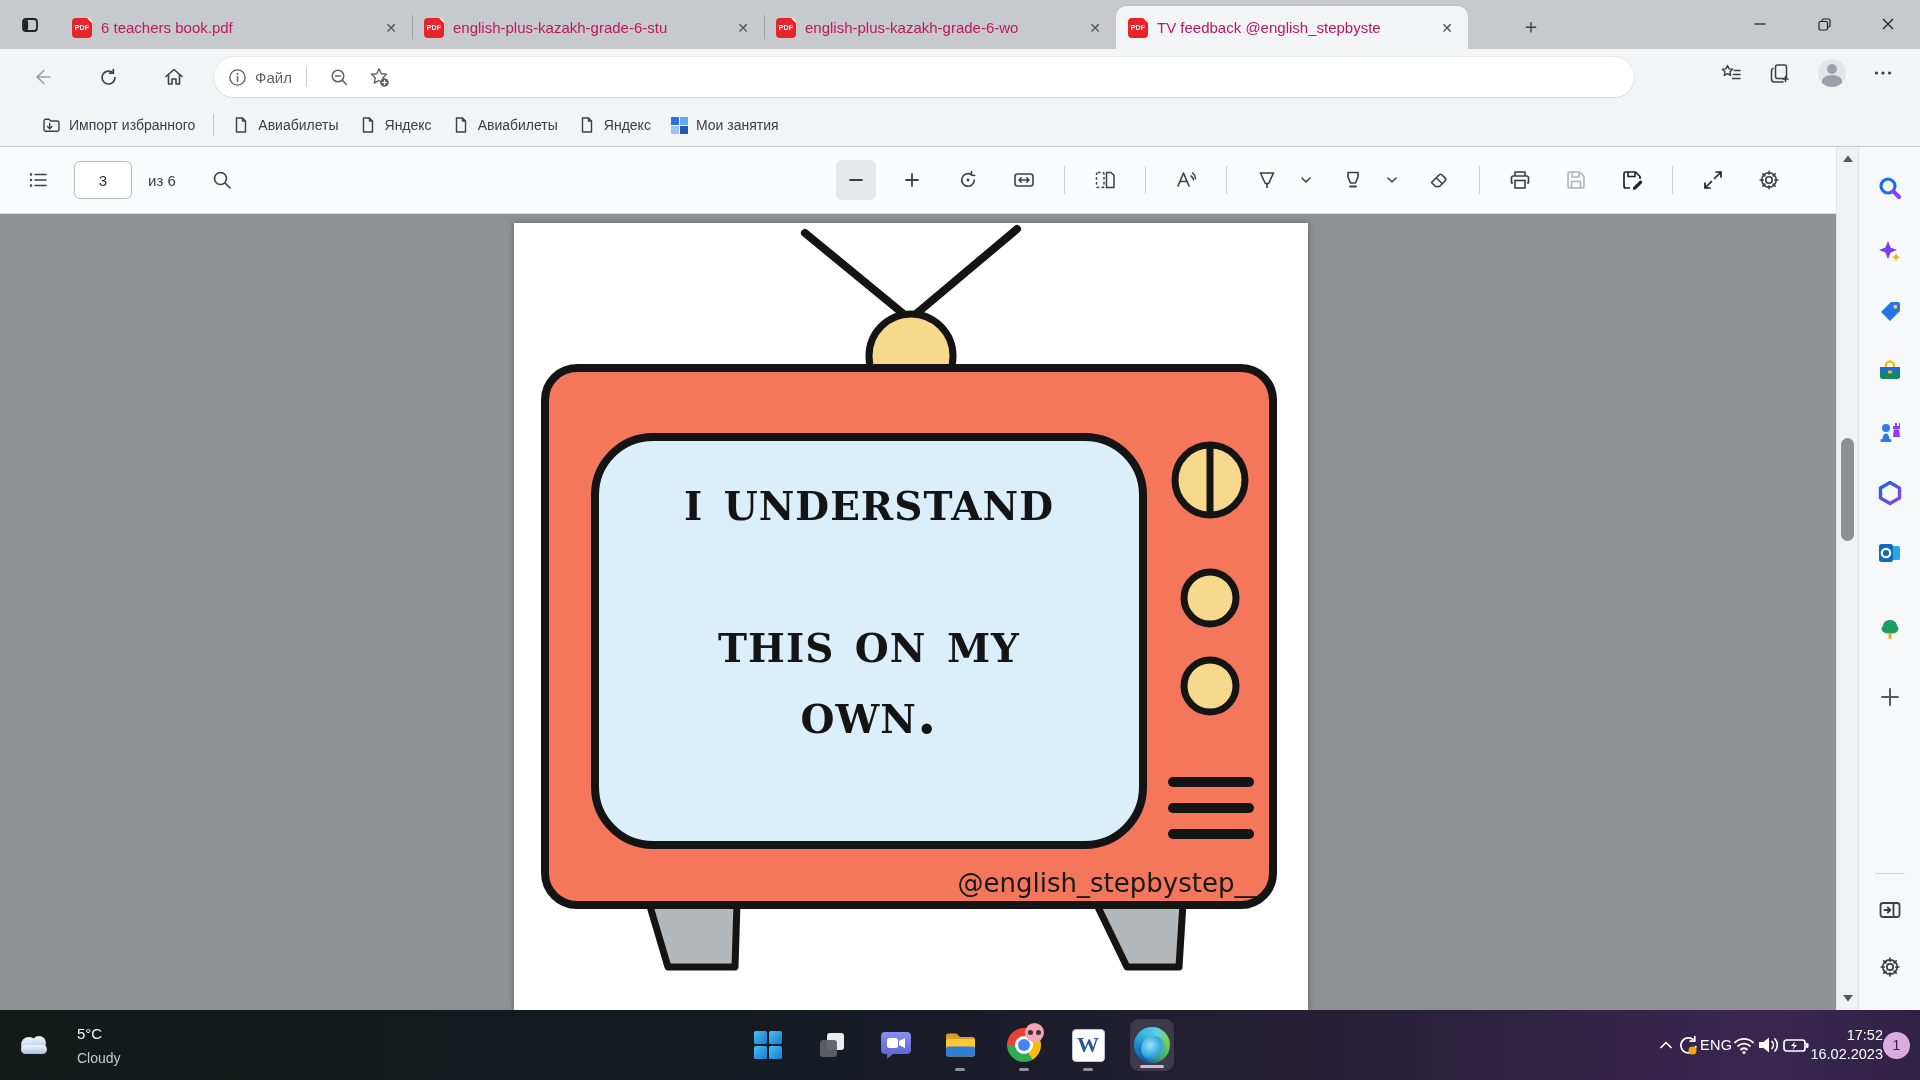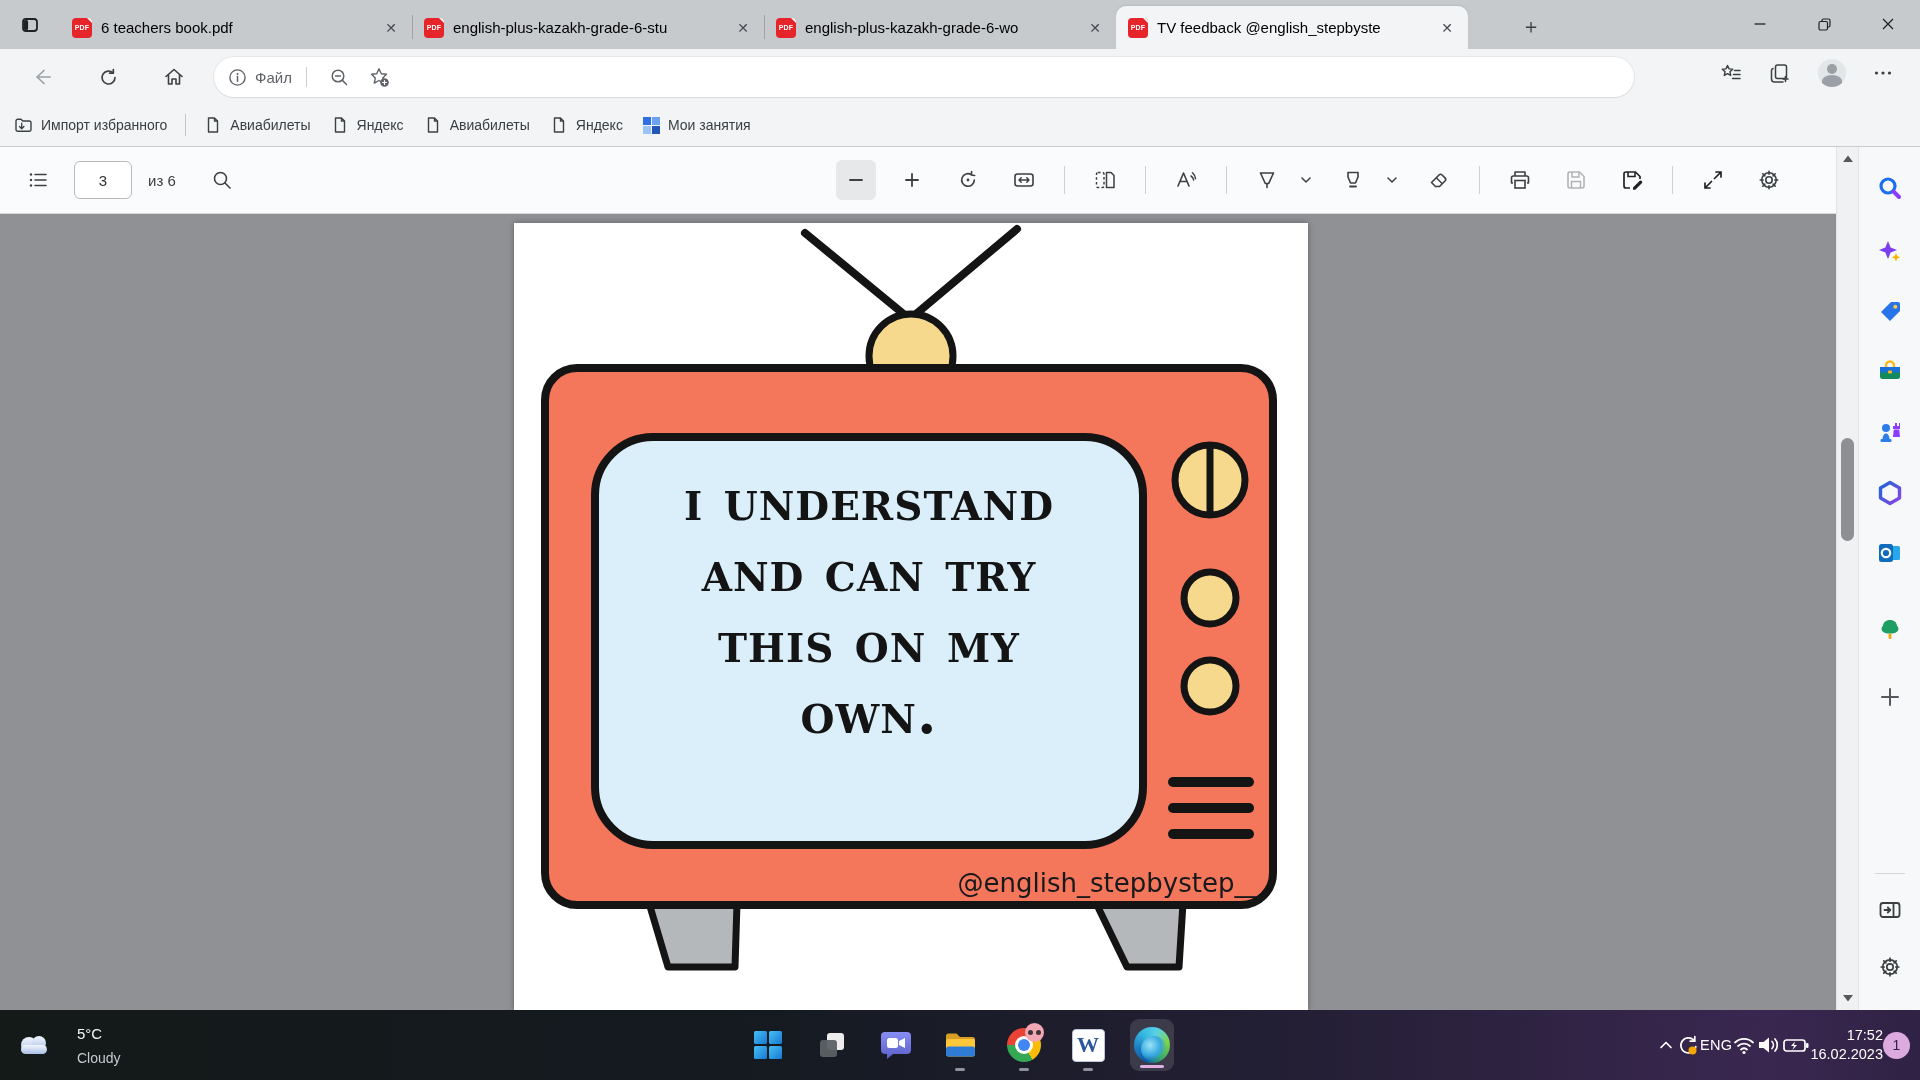--- a/index.html
+++ b/index.html
@@ -8,21 +8,21 @@
   svg { display:block; }
 
   
   .tabbar { position:absolute; top:0; left:0; width:1920px; height:49px; background:#c7cacd; display:flex; align-items:flex-end; }
   .tab-actions { position:absolute; left:14px; top:10px; width:32px; height:30px; border-radius:6px; display:flex; align-items:center; justify-content:center; }
   .tabs { position:absolute; left:60px; top:6px; height:43px; display:flex; }
   .tab { width:352px; height:43px; display:flex; align-items:center; padding:0 10px 0 12px; border-radius:10px 10px 0 0; position:relative; }
   .tab + .tab::before { content:""; position:absolute; left:0; top:9px; height:24px; width:1px; background:#9fa3a7; }
   .tab.active { background:#f2f4f5; box-shadow:0 -1px 2px rgba(0,0,0,.08); }
   .tab.active::before, .tab.active + .tab::before { display:none; }
-  .tab-title { flex:1; font-size:15px; color:#000000; white-space:nowrap; overflow:hidden; margin-left:9px; }
+  .tab-title { flex:1; font-size:15px; color:#be185d; white-space:nowrap; overflow:hidden; margin-left:9px; }
   .tab-close { width:22px; height:22px; border-radius:5px; display:flex; align-items:center; justify-content:center; color:#4a4e52; font-size:14px; }
   .pdf-fav { width:20px; height:20px; background:#e5252a; border-radius:4px; position:relative; flex:none; display:flex; align-items:center; justify-content:center; }
   .pdf-fav span { color:#fff; font-size:7px; font-weight:bold; letter-spacing:.2px; }
   .pdf-fav::after { content:""; position:absolute; top:0; right:0; border-style:solid; border-width:0 5px 5px 0; border-color:transparent #fff transparent transparent; border-radius:0 4px 0 0; }
   .newtab { position:absolute; left:1516px; top:12px; width:30px; height:28px; display:flex; align-items:center; justify-content:center; color:#3c4043; font-size:20px; }
   .wincontrols { position:absolute; right:0; top:0; height:48px; display:flex; }
   .winbtn { width:64px; height:48px; display:flex; align-items:center; justify-content:center; color:#202124; }
 
   
   .addrbar { position:absolute; top:49px; left:0; width:1920px; height:55px; background:#f2f4f5; }
@@ -31,21 +31,21 @@
   .pill .scheme { font-size:15px; color:#5f6368; margin:0 4px 0 8px; }
   .pill .vsep { width:1px; height:20px; background:#c9ccd0; margin:0 10px; }
   .pill .url { font-size:15.5px; color:#1f2225; white-space:nowrap; overflow:hidden; flex:1; }
   .pill-right { display:flex; align-items:center; gap:18px; margin-left:12px; }
   .addr-right { position:absolute; top:10px; display:flex; align-items:center; gap:26px; }
   .avatar { width:28px; height:28px; border-radius:50%; background:#e3e6e9; position:relative; overflow:hidden; }
   .avatar::before { content:""; position:absolute; left:9px; top:5px; width:10px; height:10px; border-radius:50%; background:#9aa0a6; }
   .avatar::after { content:""; position:absolute; left:4px; top:16px; width:20px; height:12px; border-radius:50% 50% 0 0; background:#9aa0a6; }
 
   
-  .bookmarks { position:absolute; top:104px; left:0; width:1920px; height:43px; background:#f2f4f5; border-bottom:1px solid #c9cbcd; display:flex; align-items:center; padding-left:4px; }
+  .bookmarks { position:absolute; top:104px; left:0; width:1920px; height:43px; background:#f2f4f5; border-bottom:1px solid #c9cbcd; display:flex; align-items:center; padding-left:32px; }
   .bm { display:flex; align-items:center; gap:8px; padding:5px 10px; border-radius:6px; font-size:14px; color:#3a3e42; }
   .bm-div { width:1px; height:22px; background:#c4c7ca; margin:0 8px; }
   .grid-ic { width:17px; height:17px; display:grid; grid-template-columns:8px 8px; grid-template-rows:8px 8px; gap:1px; }
   .grid-ic i { display:block; }
 
   
   .pdftoolbar { position:absolute; top:147px; left:0; width:1836px; height:67px; background:#fafbfc; border-bottom:1px solid #d7d9da; }
   .pt-left { position:absolute; left:18px; top:0; height:66px; display:flex; align-items:center; gap:16px; }
   .pagebox { width:58px; height:38px; background:#fff; border:1px solid #b7b9bb; border-radius:6px; text-align:center; font-size:15px; color:#2c2f33; font-family:"Liberation Sans",sans-serif; }
   .pt-count { font-size:15px; color:#3c4043; }
@@ -409,21 +409,20 @@
       <circle cx="696" cy="257" r="35" fill="#f6d98c" stroke="#141414" stroke-width="7"></circle>
       <path d="M696 222 V292" stroke="#141414" stroke-width="7"></path>
       <circle cx="696" cy="375" r="26" fill="#f6d98c" stroke="#141414" stroke-width="7"></circle>
       <circle cx="696" cy="463" r="26" fill="#f6d98c" stroke="#141414" stroke-width="7"></circle>
 
       <rect x="654" y="554" width="86" height="10" rx="5" fill="#141414"></rect>
       <rect x="654" y="580" width="86" height="10" rx="5" fill="#141414"></rect>
       <rect x="654" y="606" width="86" height="10" rx="5" fill="#141414"></rect>
     </svg>
     <div class="tv-line" style="top:244px">I understand</div>
-    <div class="tv-line" style="top:315px">and can try</div>
     <div class="tv-line" style="top:386px">this on my</div>
     <div class="tv-line" style="top:457px">own.</div>
     <div class="handle">@english_stepbystep__</div>
   </div>
 </div>
 
 <div class="mscroll">
   <div class="sarrow" style="top:2px">
     <svg width="12" height="8" viewBox="0 0 12 8">
         <path d="M6 0.5 L11 7 H1 Z" fill="#55585b"></path>

